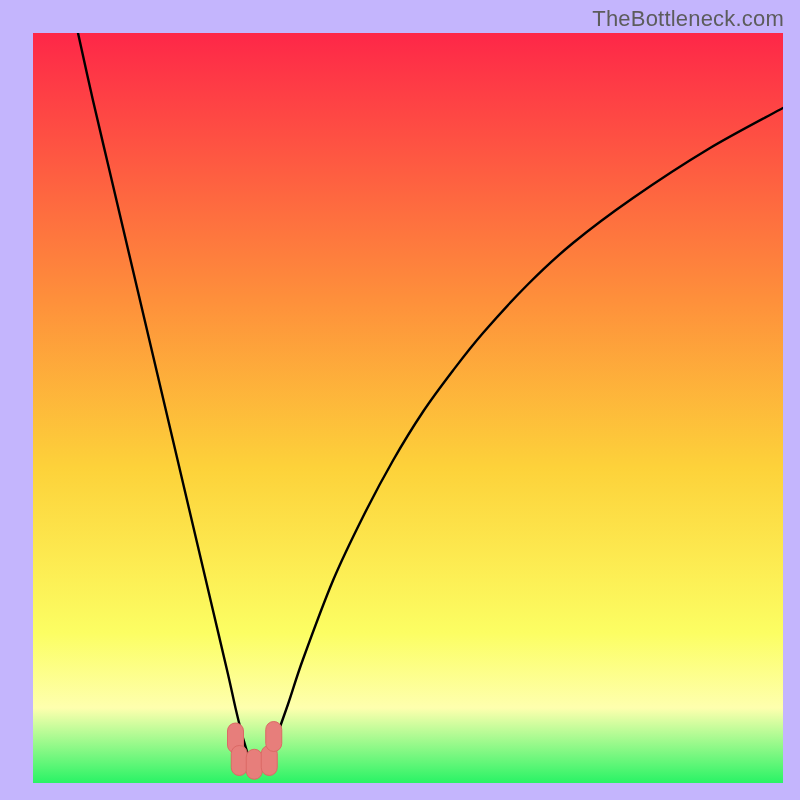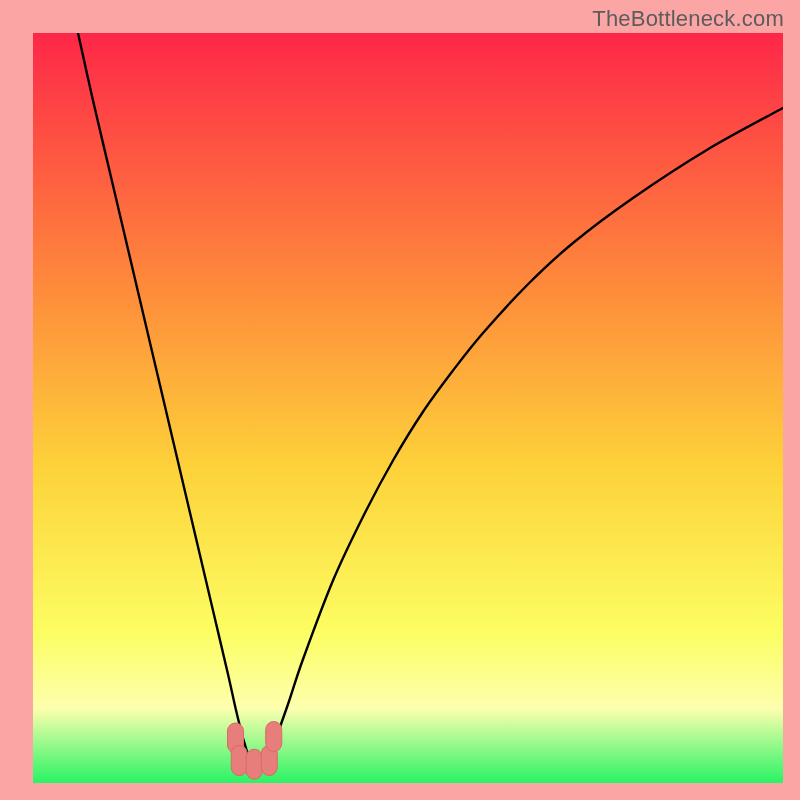--- a/index.html
+++ b/index.html
@@ -9,21 +9,21 @@
     height: 800px;
     overflow: hidden;
     background: #000;
     font-family: Arial, Helvetica, sans-serif;
   }
   .frame {
     position: absolute;
     top: 0; left: 0;
     width: 800px;
     height: 800px;
-    background: #fca5a5;
+    background: #c4b5fd;
   }
   .plot-area {
     position: absolute;
     left: 33px;
     top: 33px;
     width: 750px;
     height: 750px;
     overflow: hidden;
   }
   .watermark {

